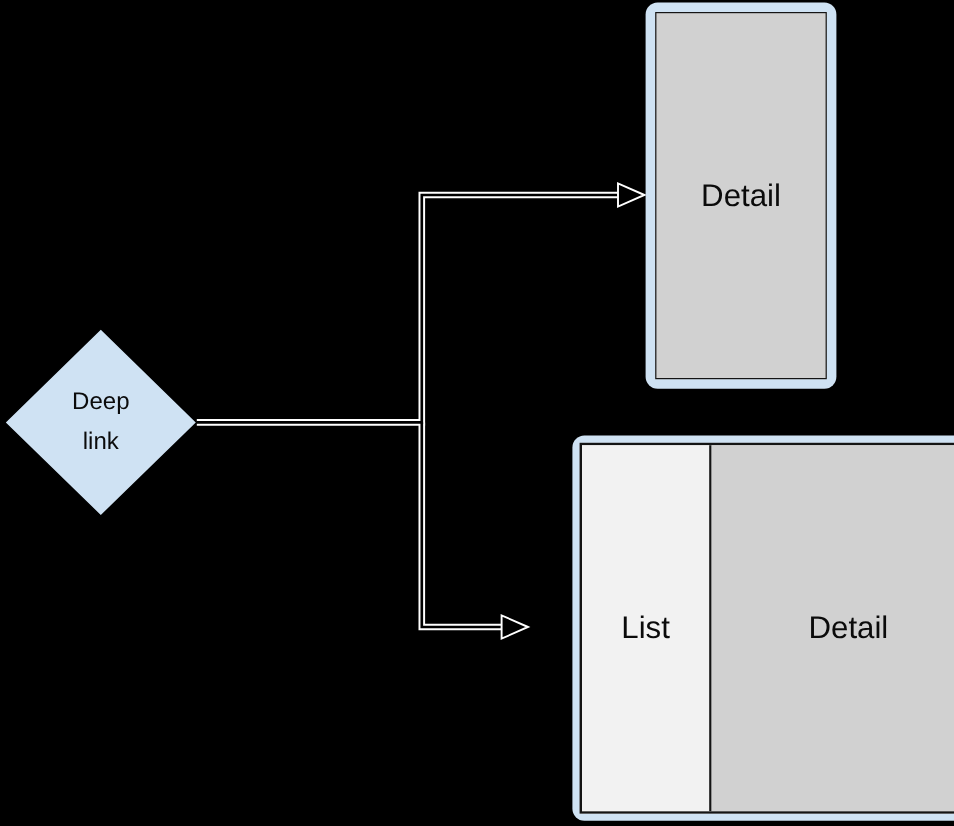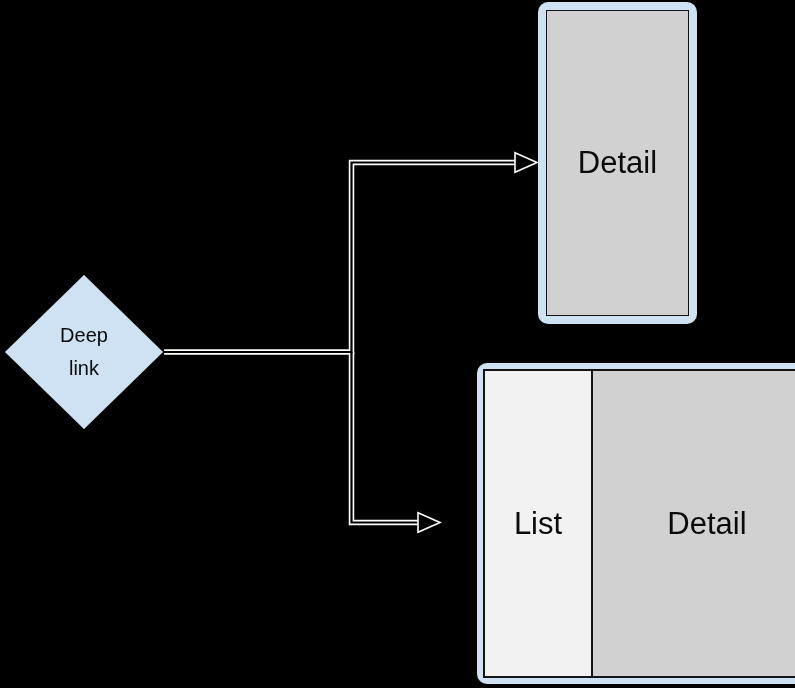--- a/index.html
+++ b/index.html
@@ -53,21 +53,21 @@
   }
   .pane-list{
     width:108px;flex:0 0 108px;background:var(--list-panel);
     border-right:2px solid #141414;
     display:flex;align-items:center;justify-content:center;
   }
   .pane-detail{
     flex:1;background:var(--screen-gray);
     display:flex;align-items:center;justify-content:center;
   }
-  .device-label{font-size:31px;color:var(--text);}
+  .device-label{font-size:26px;color:var(--text);}
 </style>
 </head>
 <body>
 
 <div class="canvas">
 
   <svg class="connector-layer" viewBox="0 0 795 688" xmlns="http://www.w3.org/2000/svg">
 
     <path class="casing" d="M164,352 L351.5,352 L351.5,162.5 L516,162.5"></path>
     <path class="casing" d="M351.5,352 L351.5,522.5 L419,522.5"></path>

